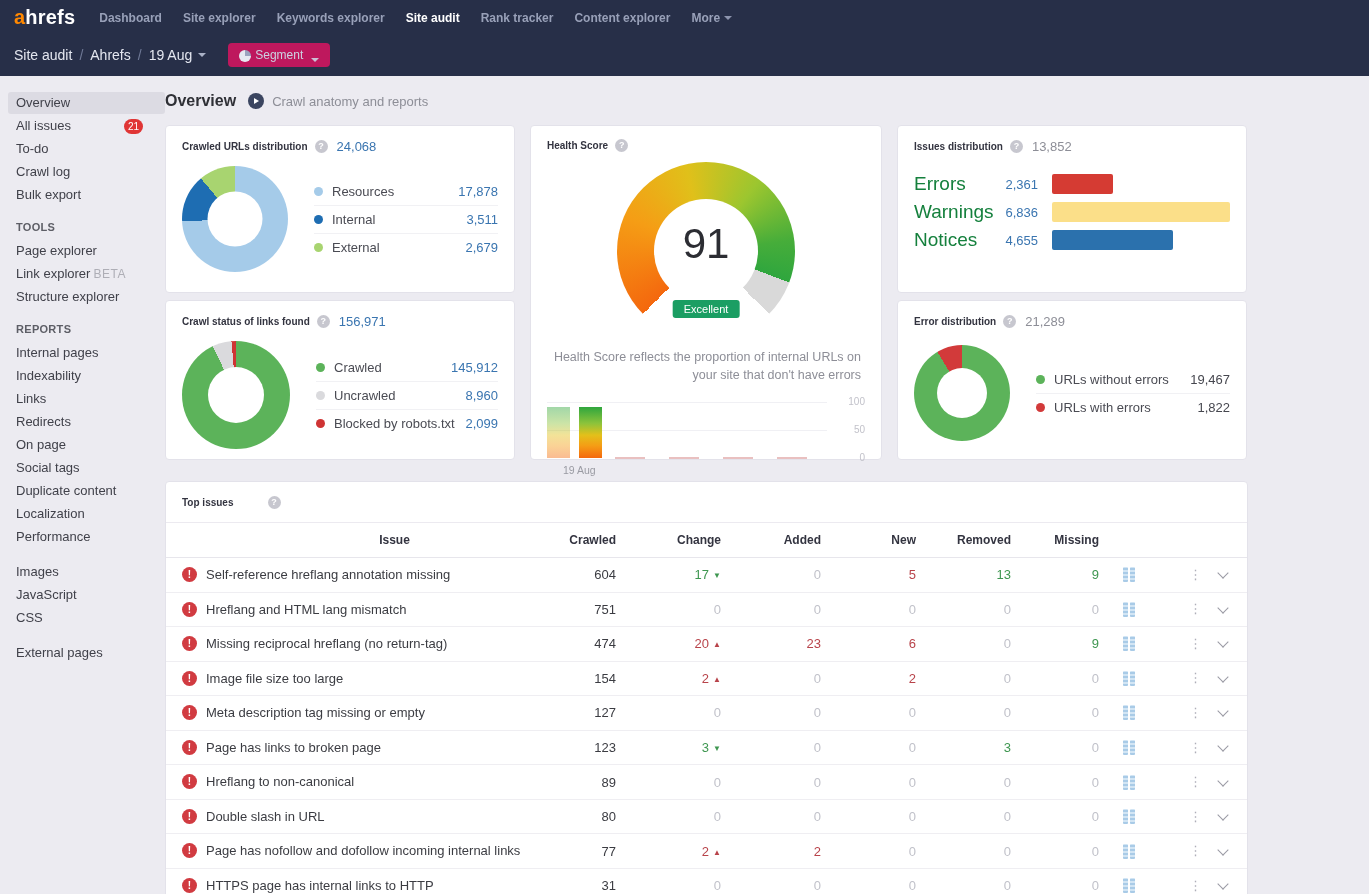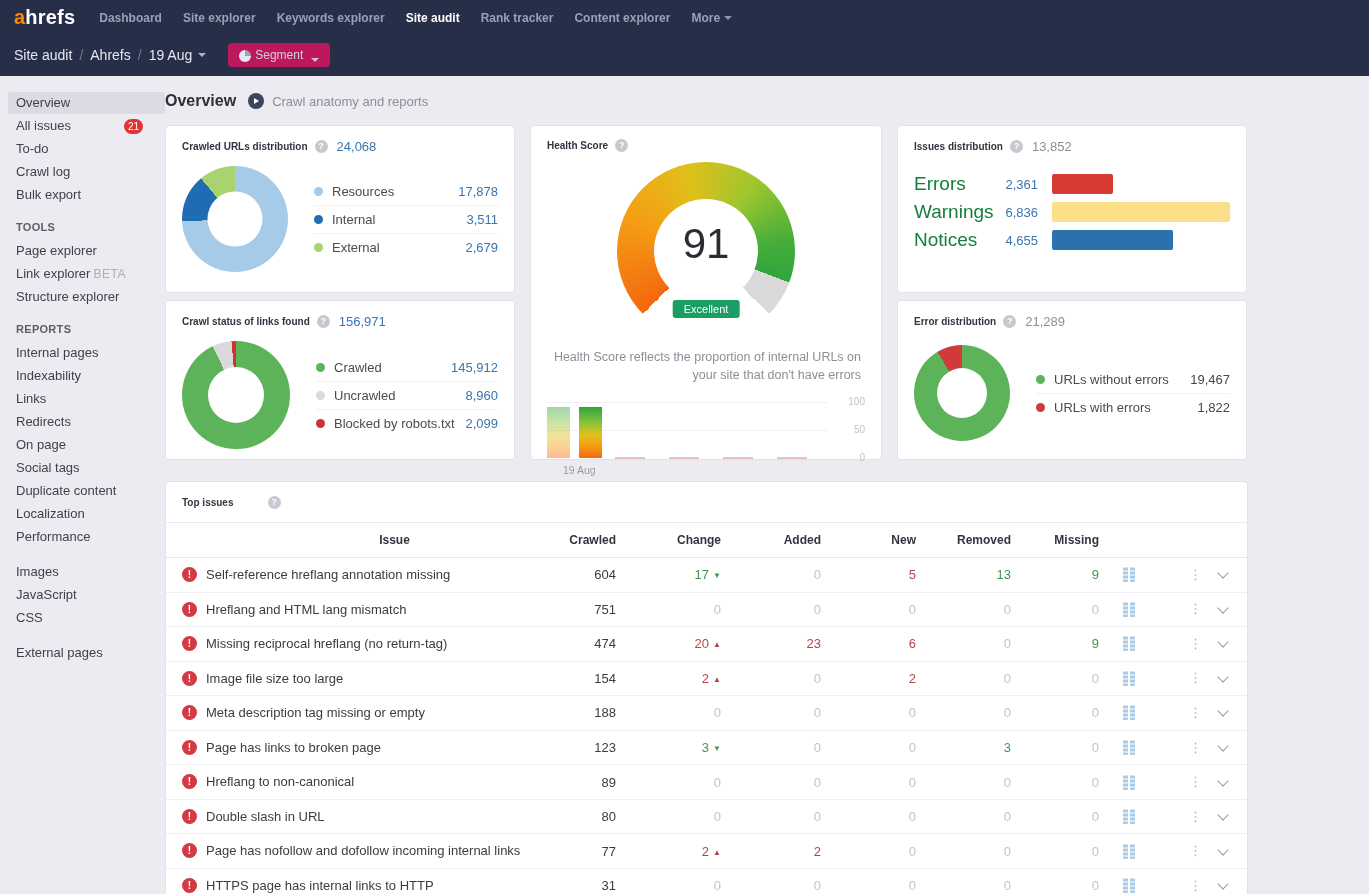--- a/index.html
+++ b/index.html
@@ -452,21 +452,21 @@
           <span class="row-actions">
             <span class="kebab">⋮</span>
             <span class="chev"></span>
           </span>
         </div>
         <div class="tgrid trow">
           <div class="issue-cell">
             <span class="err-icon">!</span>
             <span class="issue-text">Meta description tag missing or empty</span>
           </div>
-          <span class="num c-dark">188</span>
+          <span class="num c-dark">127</span>
           <span class="num c-zero">0</span>
           <span class="num c-zero">0</span>
           <span class="num c-zero">0</span>
           <span class="num c-zero">0</span>
           <span class="num c-zero">0</span>
           <span class="bars-icon">
             <i></i>
             <i></i>
           </span>
           <span class="row-actions">

